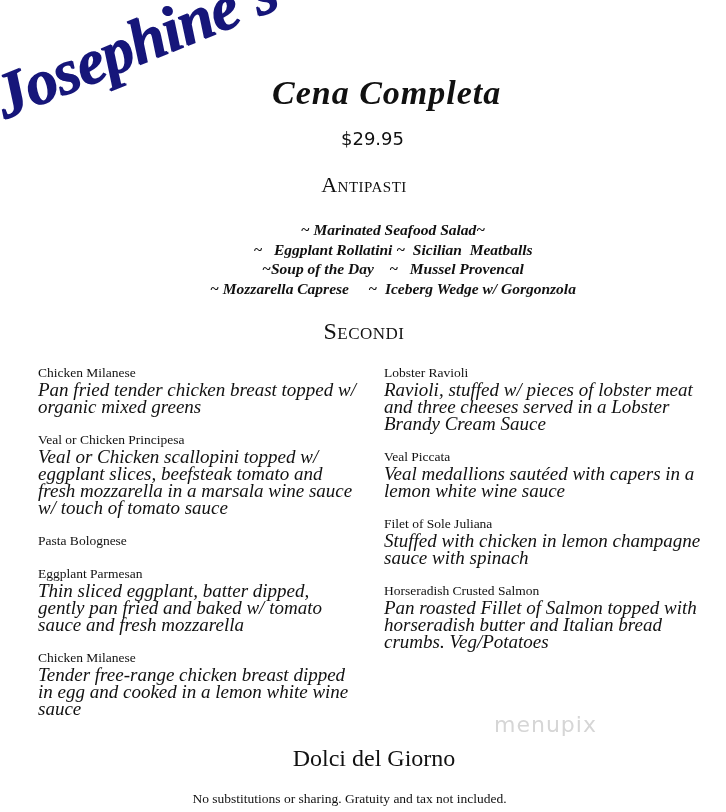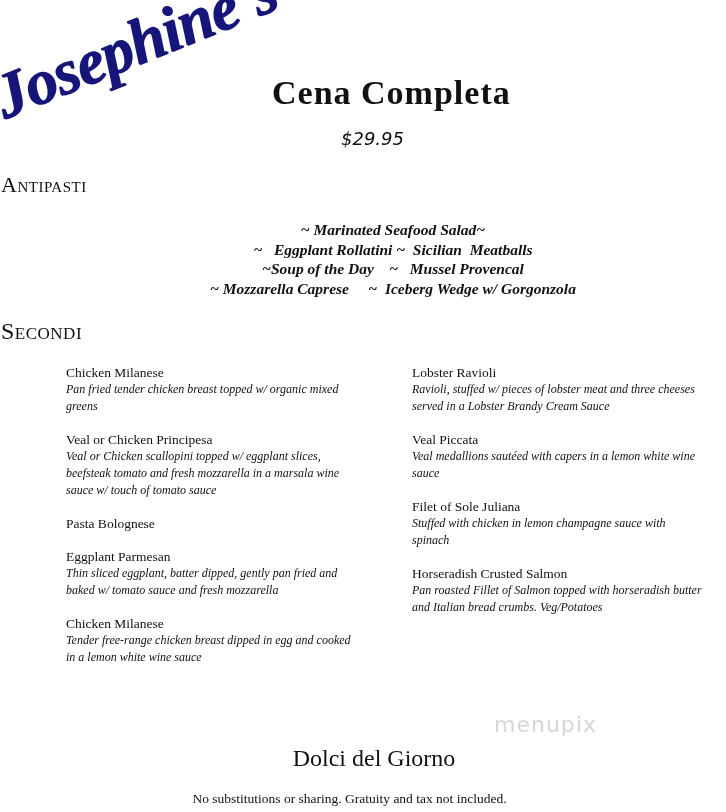--- a/index.html
+++ b/index.html
@@ -9,44 +9,44 @@
   }
   .logo {
     position: absolute; left: 10px; top: 60px;
     font-family: "Liberation Serif", serif; font-style: italic; font-weight: bold;
     font-size: 64px; color: #16167a; transform: rotate(-22deg); transform-origin: left bottom;
     letter-spacing: -1px; white-space: nowrap;
     text-shadow: 1px 1px 0 #16167a;
   }
   .subtitle {
     position: absolute; left: 272px; top: 74px;
-    font-family: "Liberation Serif", serif; font-weight: bold;
+    font-family: "Liberation Serif", serif; font-style: italic; font-weight: bold;
     font-size: 34px; color: #111; letter-spacing: 1px; white-space: nowrap;
   }
   .price {
     position: absolute; left: 341px; top: 128px;
-    font-family: "DejaVu Sans", sans-serif; font-style: italic; font-size: 18px; color: #111;
+    font-family: "DejaVu Sans", sans-serif; font-size: 18px; color: #111;
   }
   .section-title {
-    position: absolute; left: 0; width: 726px; text-align: left;
+    position: absolute; left: 0; width: 726px; text-align: center;
     font-variant: small-caps; font-size: 22px; font-weight: normal; letter-spacing: 0.5px;
   }
   .sec-antipasti { top: 172px; left: 1px; }
   .sec-secondi { top: 318px; left: 1px; font-size: 24px; }
   .antipasti {
     position: absolute; top: 220px; left: 0; width: 786px; text-align: center;
     font-style: italic; font-weight: bold; font-size: 15.5px; line-height: 19.5px;
   }
   .antipasti .row { white-space: pre; }
   .col { position: absolute; top: 364px; width: 320px; }
   .col-left { left: 38px; }
   .col-right { left: 384px; }
-  .item { margin-bottom: 16px; margin-left: 28px; }
+  .item { margin-bottom: 16px; }
   .item-name { font-size: 13.5px; font-weight: normal; line-height: 17px; color: #111; }
-  .item-desc { font-size: 12px; font-style: italic; line-height: 17px; color: #111; }
+  .item-desc { font-size: 19px; font-style: italic; line-height: 17px; color: #111; }
   .watermark {
     position: absolute; left: 494px; top: 712px; font-family: "DejaVu Sans", sans-serif;
     font-size: 22px; color: #d6d6d6; letter-spacing: 1px;
   }
   .dolci {
     position: absolute; top: 745px; left: 0; width: 748px; text-align: center; font-size: 24px;
   }
   .footer {
     position: absolute; top: 791px; left: 0; width: 699px; text-align: center; font-size: 13.5px;
   }

